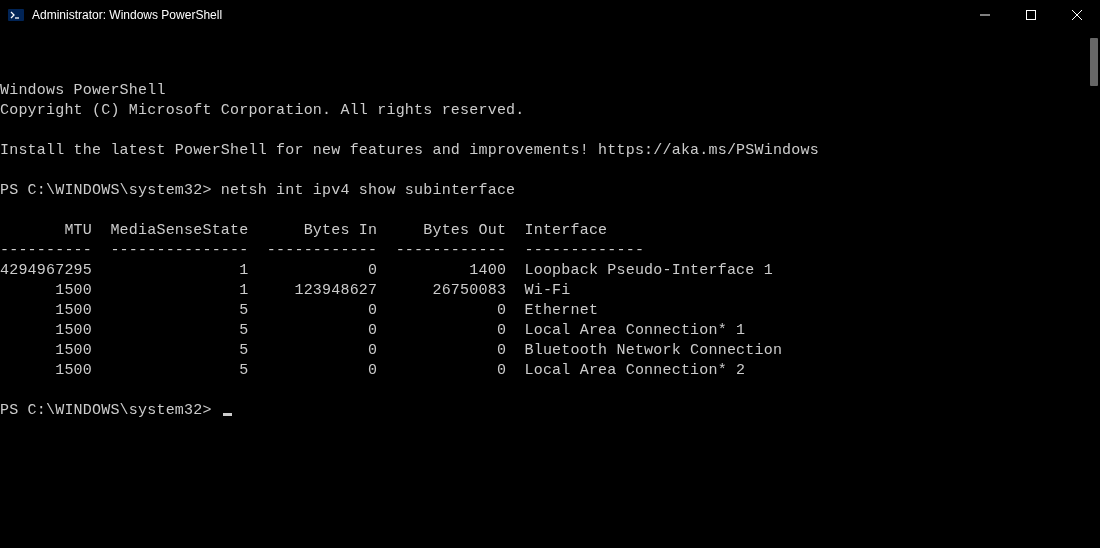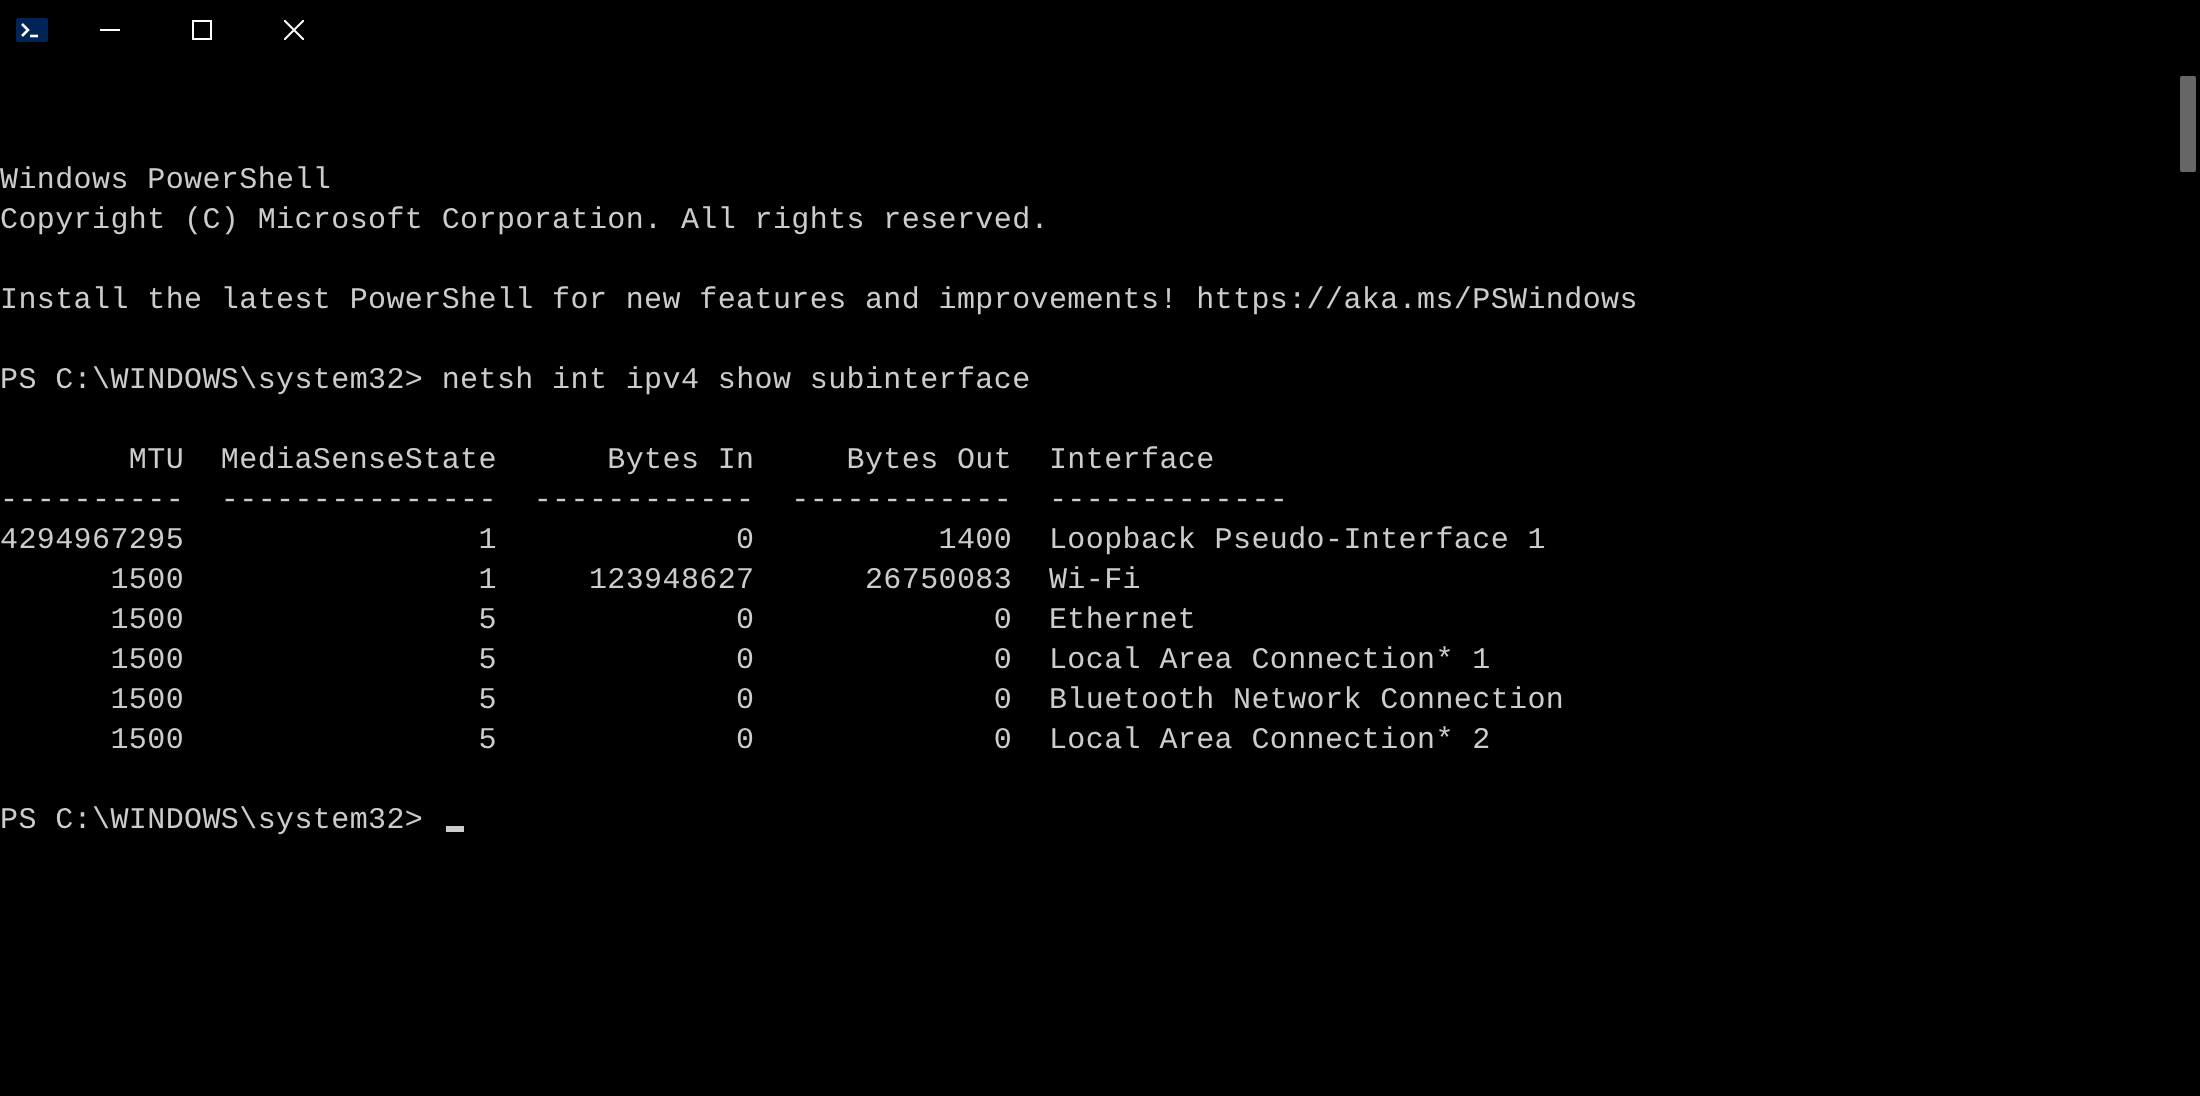--- a/index.html
+++ b/index.html
@@ -85,20 +85,21 @@
 <body>
 
 <div class="titlebar">
   <span class="titlebar-icon">
     <svg width="16" height="16" viewBox="0 0 16 16">
       <rect x="0" y="2" width="16" height="12" rx="1" fill="#012456"></rect>
       <path d="M3 5 L6 8 L3 11" stroke="#fff" stroke-width="1.3" fill="none"></path>
       <line x1="7" y1="11" x2="11" y2="11" stroke="#fff" stroke-width="1.3"></line>
     </svg>
   </span>
+  <span class="titlebar-title">Administrator: Windows PowerShell</span>
   <div class="window-controls">
     <div class="window-btn">
       <svg width="10" height="10" viewBox="0 0 10 10">
         <line x1="0" y1="5" x2="10" y2="5" stroke="#fff" stroke-width="1"></line>
       </svg>
     </div>
     <div class="window-btn">
       <svg width="10" height="10" viewBox="0 0 10 10">
         <rect x="0.5" y="0.5" width="9" height="9" stroke="#fff" stroke-width="1" fill="none"></rect>
       </svg>

